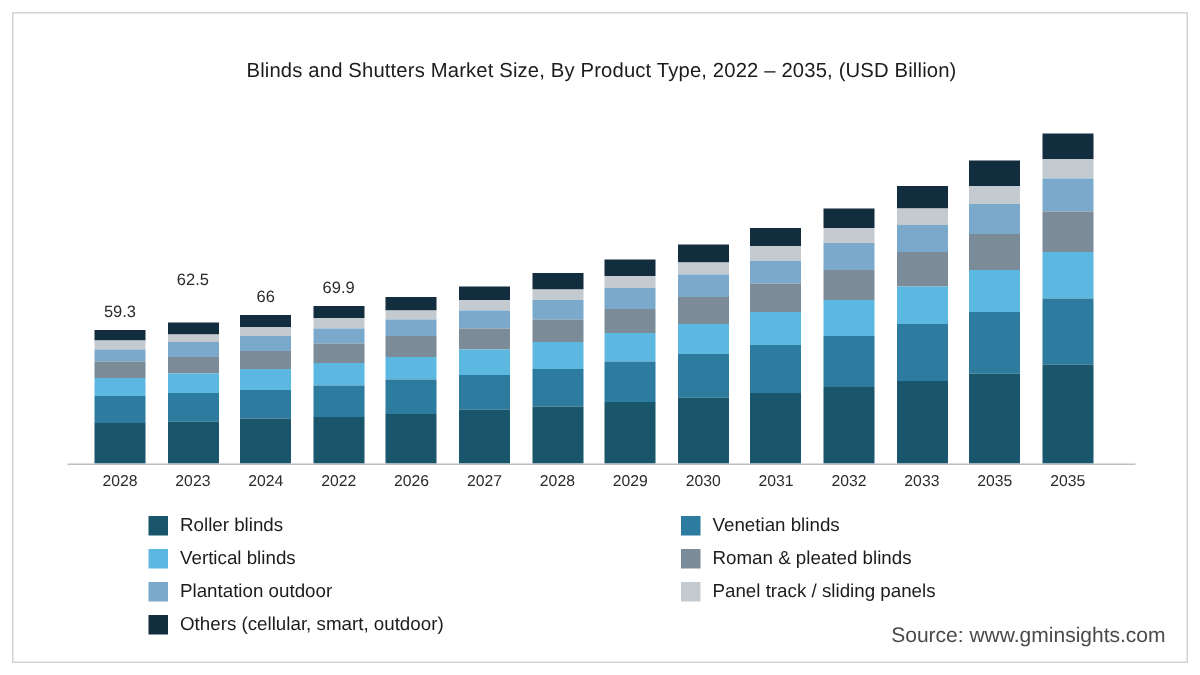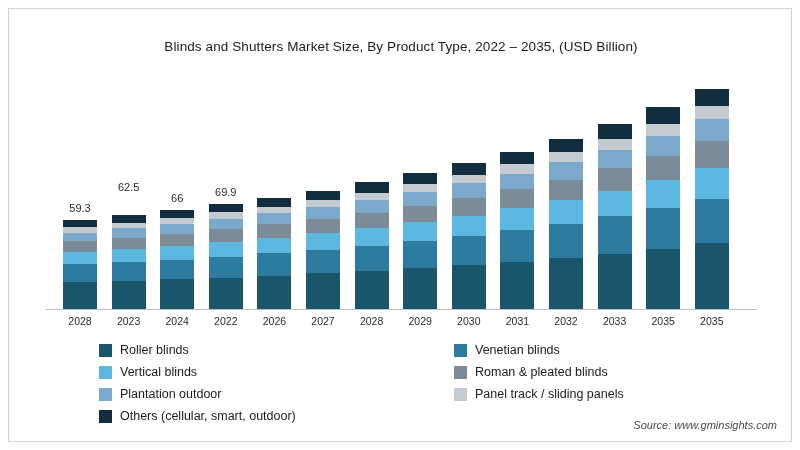--- a/index.html
+++ b/index.html
@@ -101,23 +101,22 @@
     width: 13px;
     height: 13px;
     margin-right: 8px;
     flex: 0 0 13px;
   }
   .leg-text { white-space: nowrap; }
   #source {
     position: absolute;
     right: 14px;
     bottom: 10px;
-    font-size: 11px;
+    font-size: 14px;
     color: #4a4a4a;
-    font-style: italic;
   }
 </style>
 </head>
 <body>
 
 <div id="frame">
 
   <div id="title">Blinds and Shutters Market Size, By Product Type, 2022 – 2035, (USD Billion)</div>
 
   <div id="plot">

